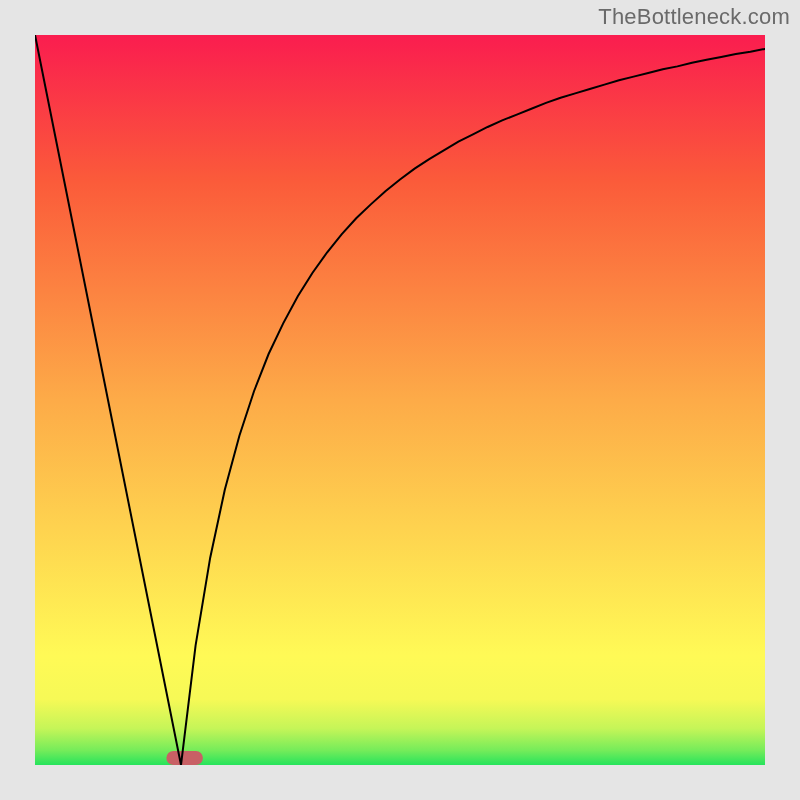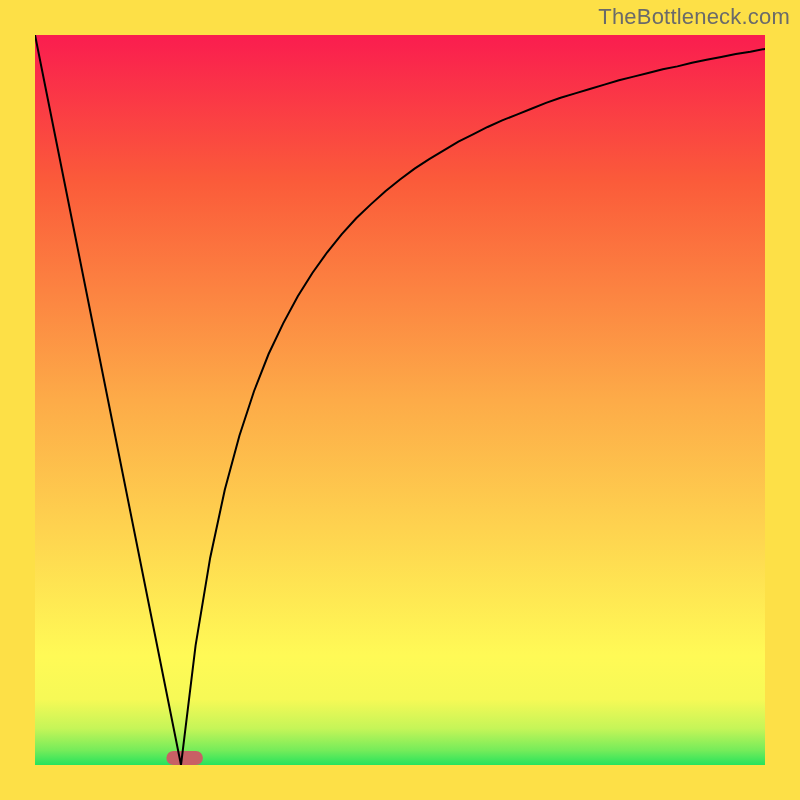--- a/index.html
+++ b/index.html
@@ -9,21 +9,21 @@
     height: 800px;
     background: #000;
     overflow: hidden;
   }
   .frame {
     position: absolute;
     left: 0;
     top: 0;
     width: 800px;
     height: 800px;
-    background: #fde047;
+    background: #e5e5e5;
   }
   .plot {
     position: absolute;
     left: 35px;
     top: 35px;
     width: 730px;
     height: 730px;
     overflow: hidden;
   }
   .plot svg {

